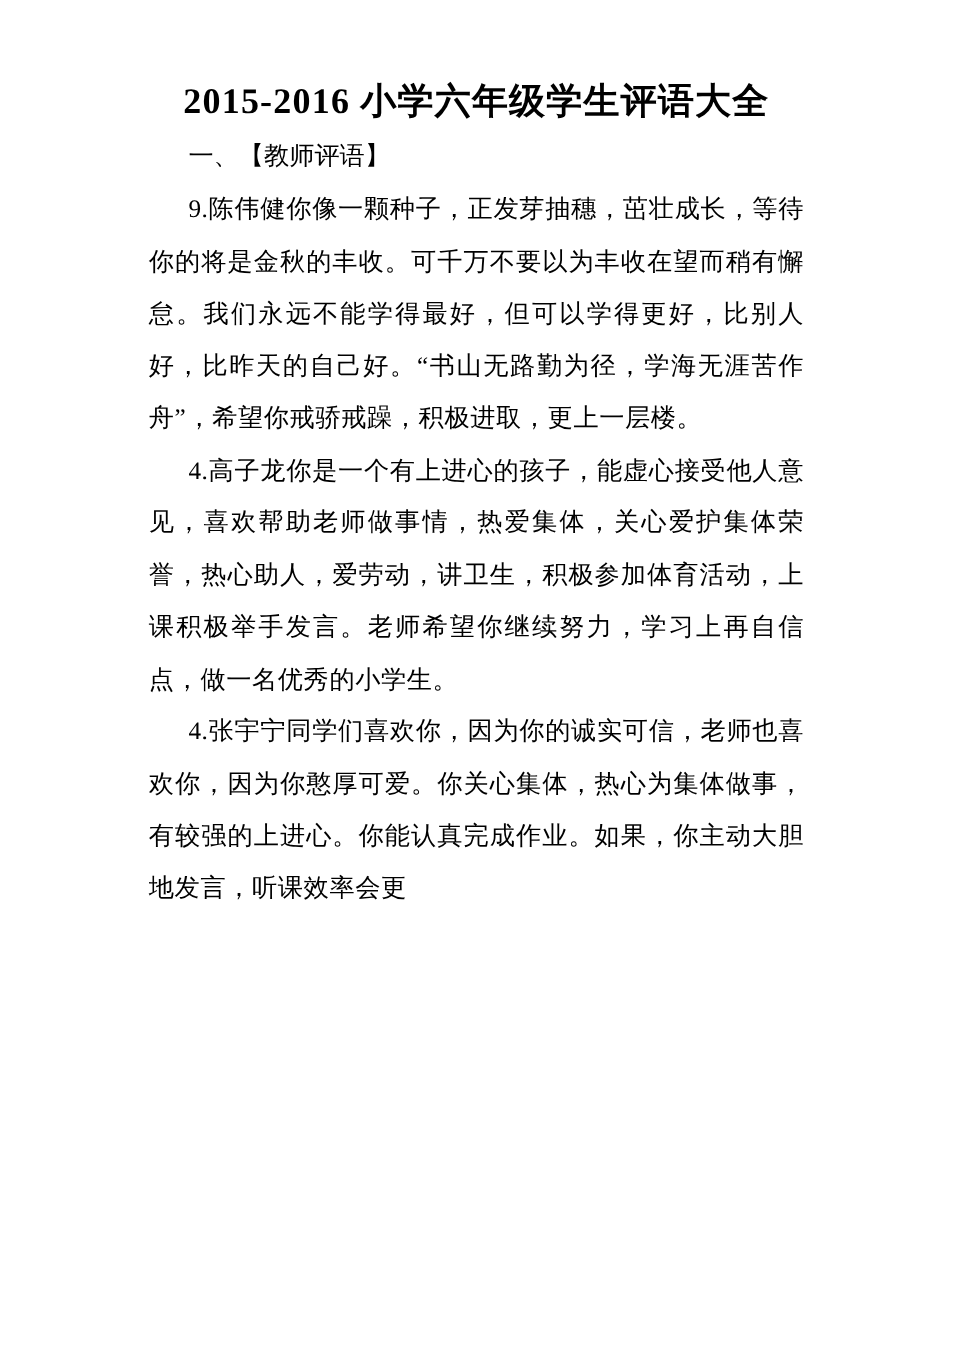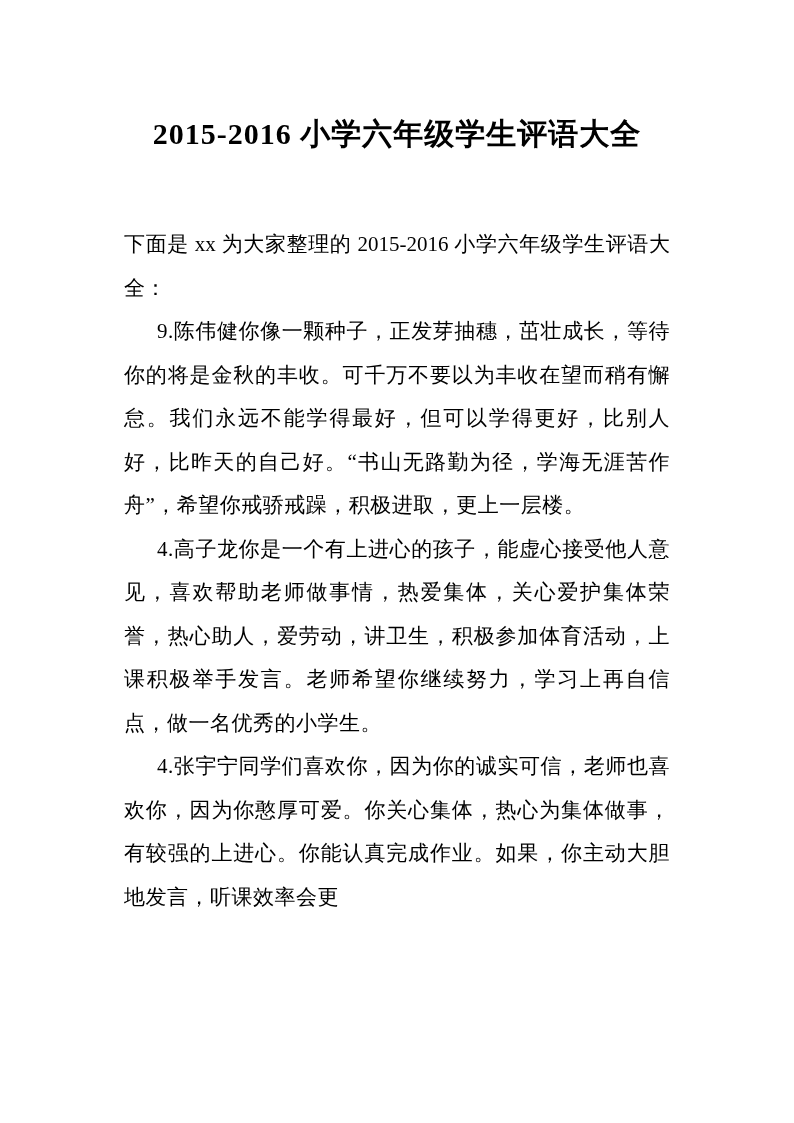--- a/index.html
+++ b/index.html
@@ -13,21 +13,21 @@
     margin: 0 auto;
     background: #ffffff;
     color: #000000;
     overflow: hidden;
     font-family: "Liberation Serif", "DejaVu Serif", serif;
   }
   .content {
     padding: 0 124px;
   }
   .doc-title {
-    padding-top: 112px;
+    padding-top: 63px;
     text-align: center;
     font-size: 30px;
     line-height: 44px;
     font-weight: bold;
     letter-spacing: 1px;
   }
   .intro {
     margin-top: 66px;
     font-size: 21px;
     line-height: 44px;
@@ -46,22 +46,22 @@
     letter-spacing: 0.5px;
   }
 </style>
 </head>
 <body>
 
 <div class="page">
   <div class="content">
     <h1 class="doc-title">2015-2016 小学六年级学生评语大全</h1>
 
-    <p class="intro">下面是 xx 为大家整理的 2015-2016 小学六年级学生评语大全：</p>
 
+    <p class="section-heading">一、【教师评语】</p>
 
 
     <p class="body-para">9.陈伟健你像一颗种子，正发芽抽穗，茁壮成长，等待你的将是金秋的丰收。可千万不要以为丰收在望而稍有懈怠。我们永远不能学得最好，但可以学得更好，比别人好，比昨天的自己好。“书山无路勤为径，学海无涯苦作舟”，希望你戒骄戒躁，积极进取，更上一层楼。</p>
 
     <p class="body-para">4.高子龙你是一个有上进心的孩子，能虚心接受他人意见，喜欢帮助老师做事情，热爱集体，关心爱护集体荣誉，热心助人，爱劳动，讲卫生，积极参加体育活动，上课积极举手发言。老师希望你继续努力，学习上再自信点，做一名优秀的小学生。</p>
 
     <p class="body-para">4.张宇宁同学们喜欢你，因为你的诚实可信，老师也喜欢你，因为你憨厚可爱。你关心集体，热心为集体做事，有较强的上进心。你能认真完成作业。如果，你主动大胆地发言，听课效率会更</p>
   </div>
 </div>
 

